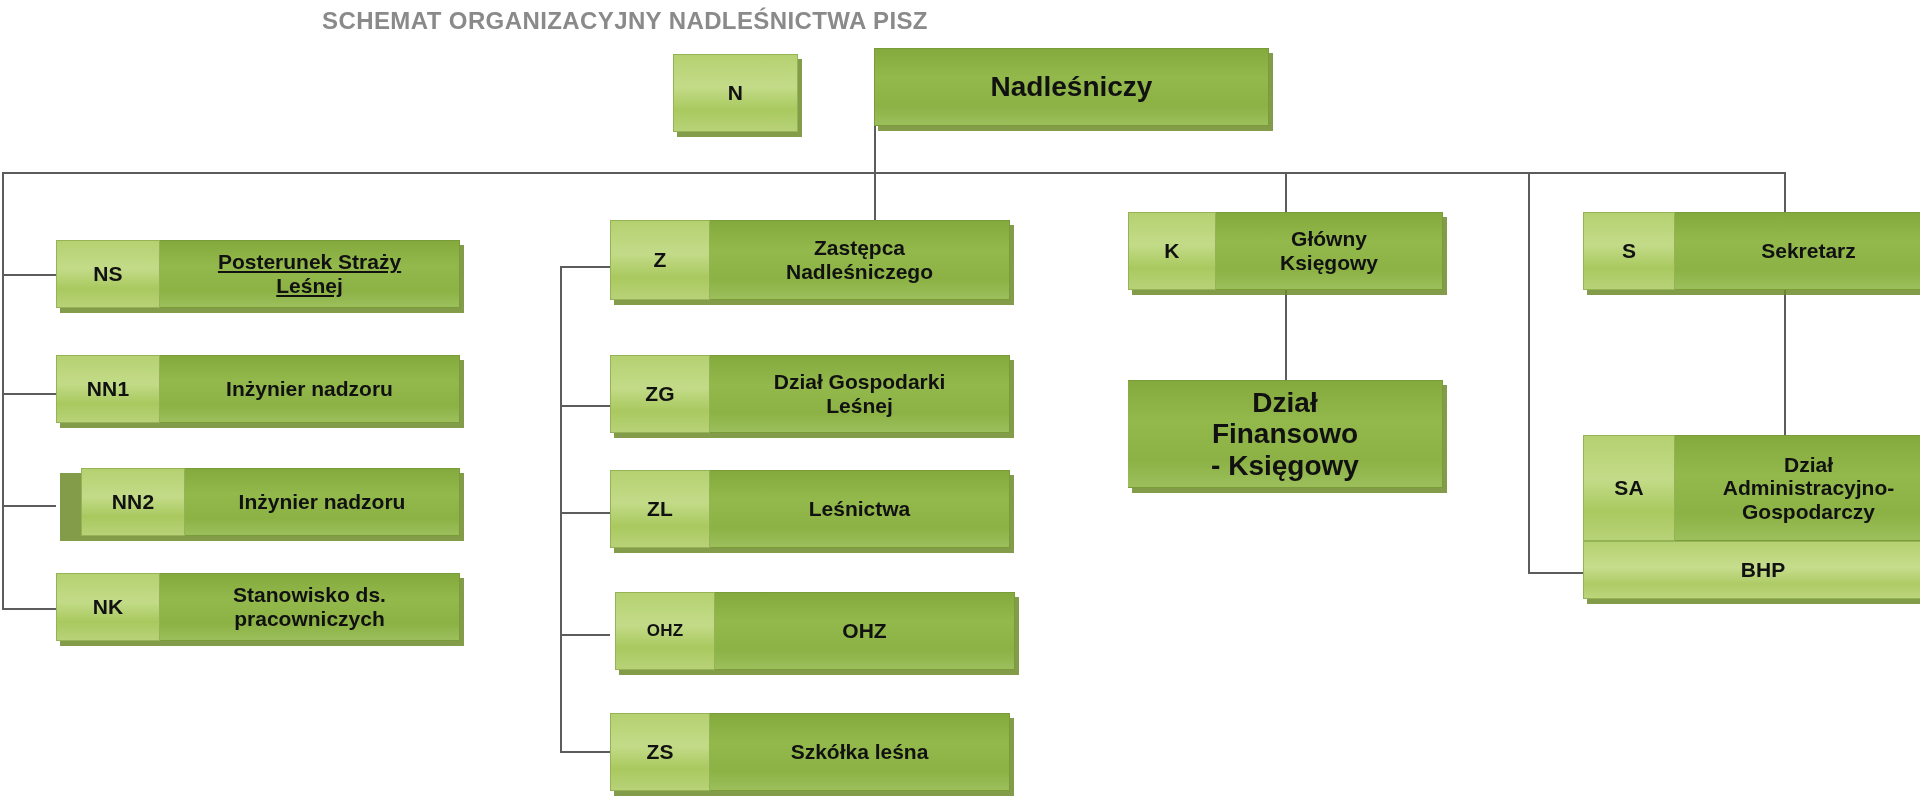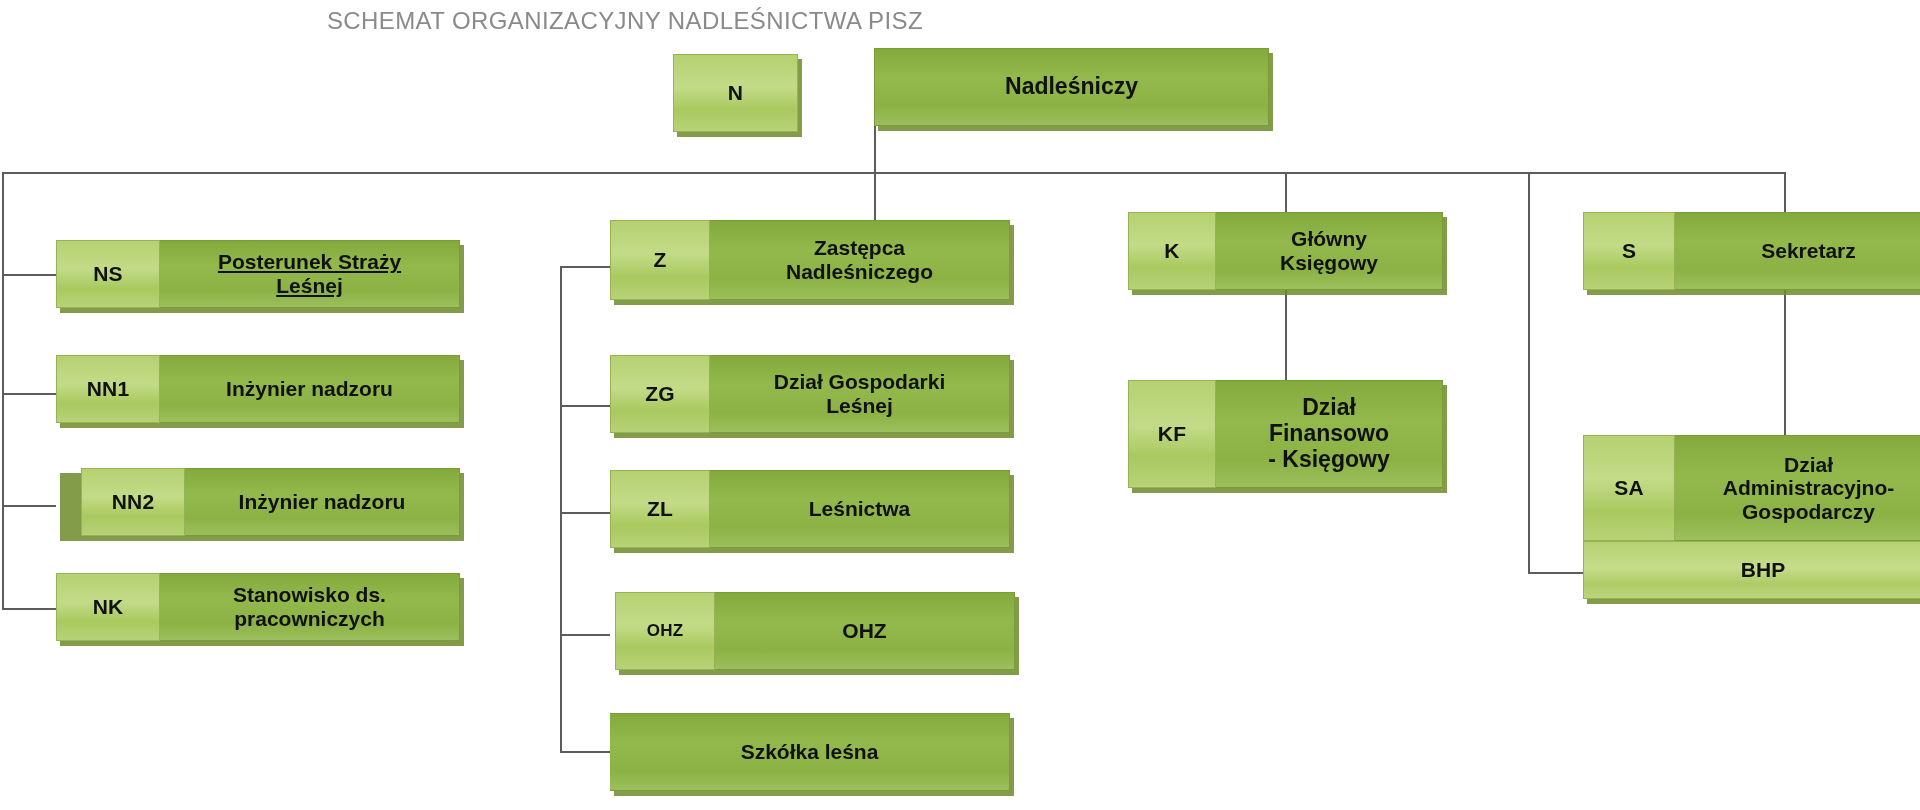--- a/index.html
+++ b/index.html
@@ -28,21 +28,21 @@
   
   .chart-title {
     position: absolute;
     left: 0;
     top: 7px;
     width: 1250px;
     text-align: center;
     font-size: 24px;
     letter-spacing: 0.4px;
     color: #8a8a8a;
-    font-weight: 400;
+    font-weight: 700;
     white-space: nowrap;
   }
 
   
   .line {
     position: absolute;
     background: #5c5c5c;
   }
   .line.h { height: 2px; }
   .line.v { width: 2px; }
@@ -89,21 +89,21 @@
     font-size: 21px;
     padding: 0 6px;
   }
 
   
   .node.plain .title-cell {
     background: linear-gradient(to bottom, #b5d171 0%, #c6dd8c 45%, #aecb66 75%, #bcd57c 100%);
     border: 1px solid #93b355;
   }
   .small-code .code-cell { font-size: 17px; }
-  .big-title .title-cell { font-size: 23px; }
+  .big-title .title-cell { font-size: 28px; }
 </style>
 </head>
 <body>
 
 <div id="chart-root">
 
   <div class="chart-title">SCHEMAT ORGANIZACYJNY NADLEŚNICTWA PISZ</div>
 
   <div class="line v" style="left:874px; top:122px; height:122px;"></div>
 
@@ -188,32 +188,32 @@
   </div>
 
   <div class="node small-code" style="left:615px; top:592px; width:400px; height:78px;border-radius:7px;">
     <div class="shadow"></div>
     <div class="code-cell" style="width:100px;">OHZ</div>
     <div class="title-cell" style="flex:1;">OHZ</div>
   </div>
 
   <div class="node" style="left:610px; top:713px; width:400px; height:78px;">
     <div class="shadow"></div>
+    <div class="code-cell" style="width:100px;">ZS</div>
     <div class="title-cell" style="flex:1;">Szkółka  leśna</div>
   </div>
 
   <div class="node" style="left:1128px; top:212px; width:315px; height:78px;">
     <div class="shadow"></div>
     <div class="code-cell" style="width:88px;">K</div>
     <div class="title-cell" style="flex:1;">Główny<br>Księgowy</div>
   </div>
 
   <div class="node big-title" style="left:1128px; top:380px; width:315px; height:108px;">
     <div class="shadow"></div>
-    <div class="code-cell" style="width:88px;">KF</div>
     <div class="title-cell" style="flex:1;">Dział<br>Finansowo<br>- Księgowy</div>
   </div>
 
   <div class="node" style="left:1583px; top:212px; width:360px; height:78px;">
     <div class="shadow"></div>
     <div class="code-cell" style="width:92px;">S</div>
     <div class="title-cell" style="flex:1;">Sekretarz</div>
   </div>
 
   <div class="node" style="left:1583px; top:435px; width:360px; height:106px;">

